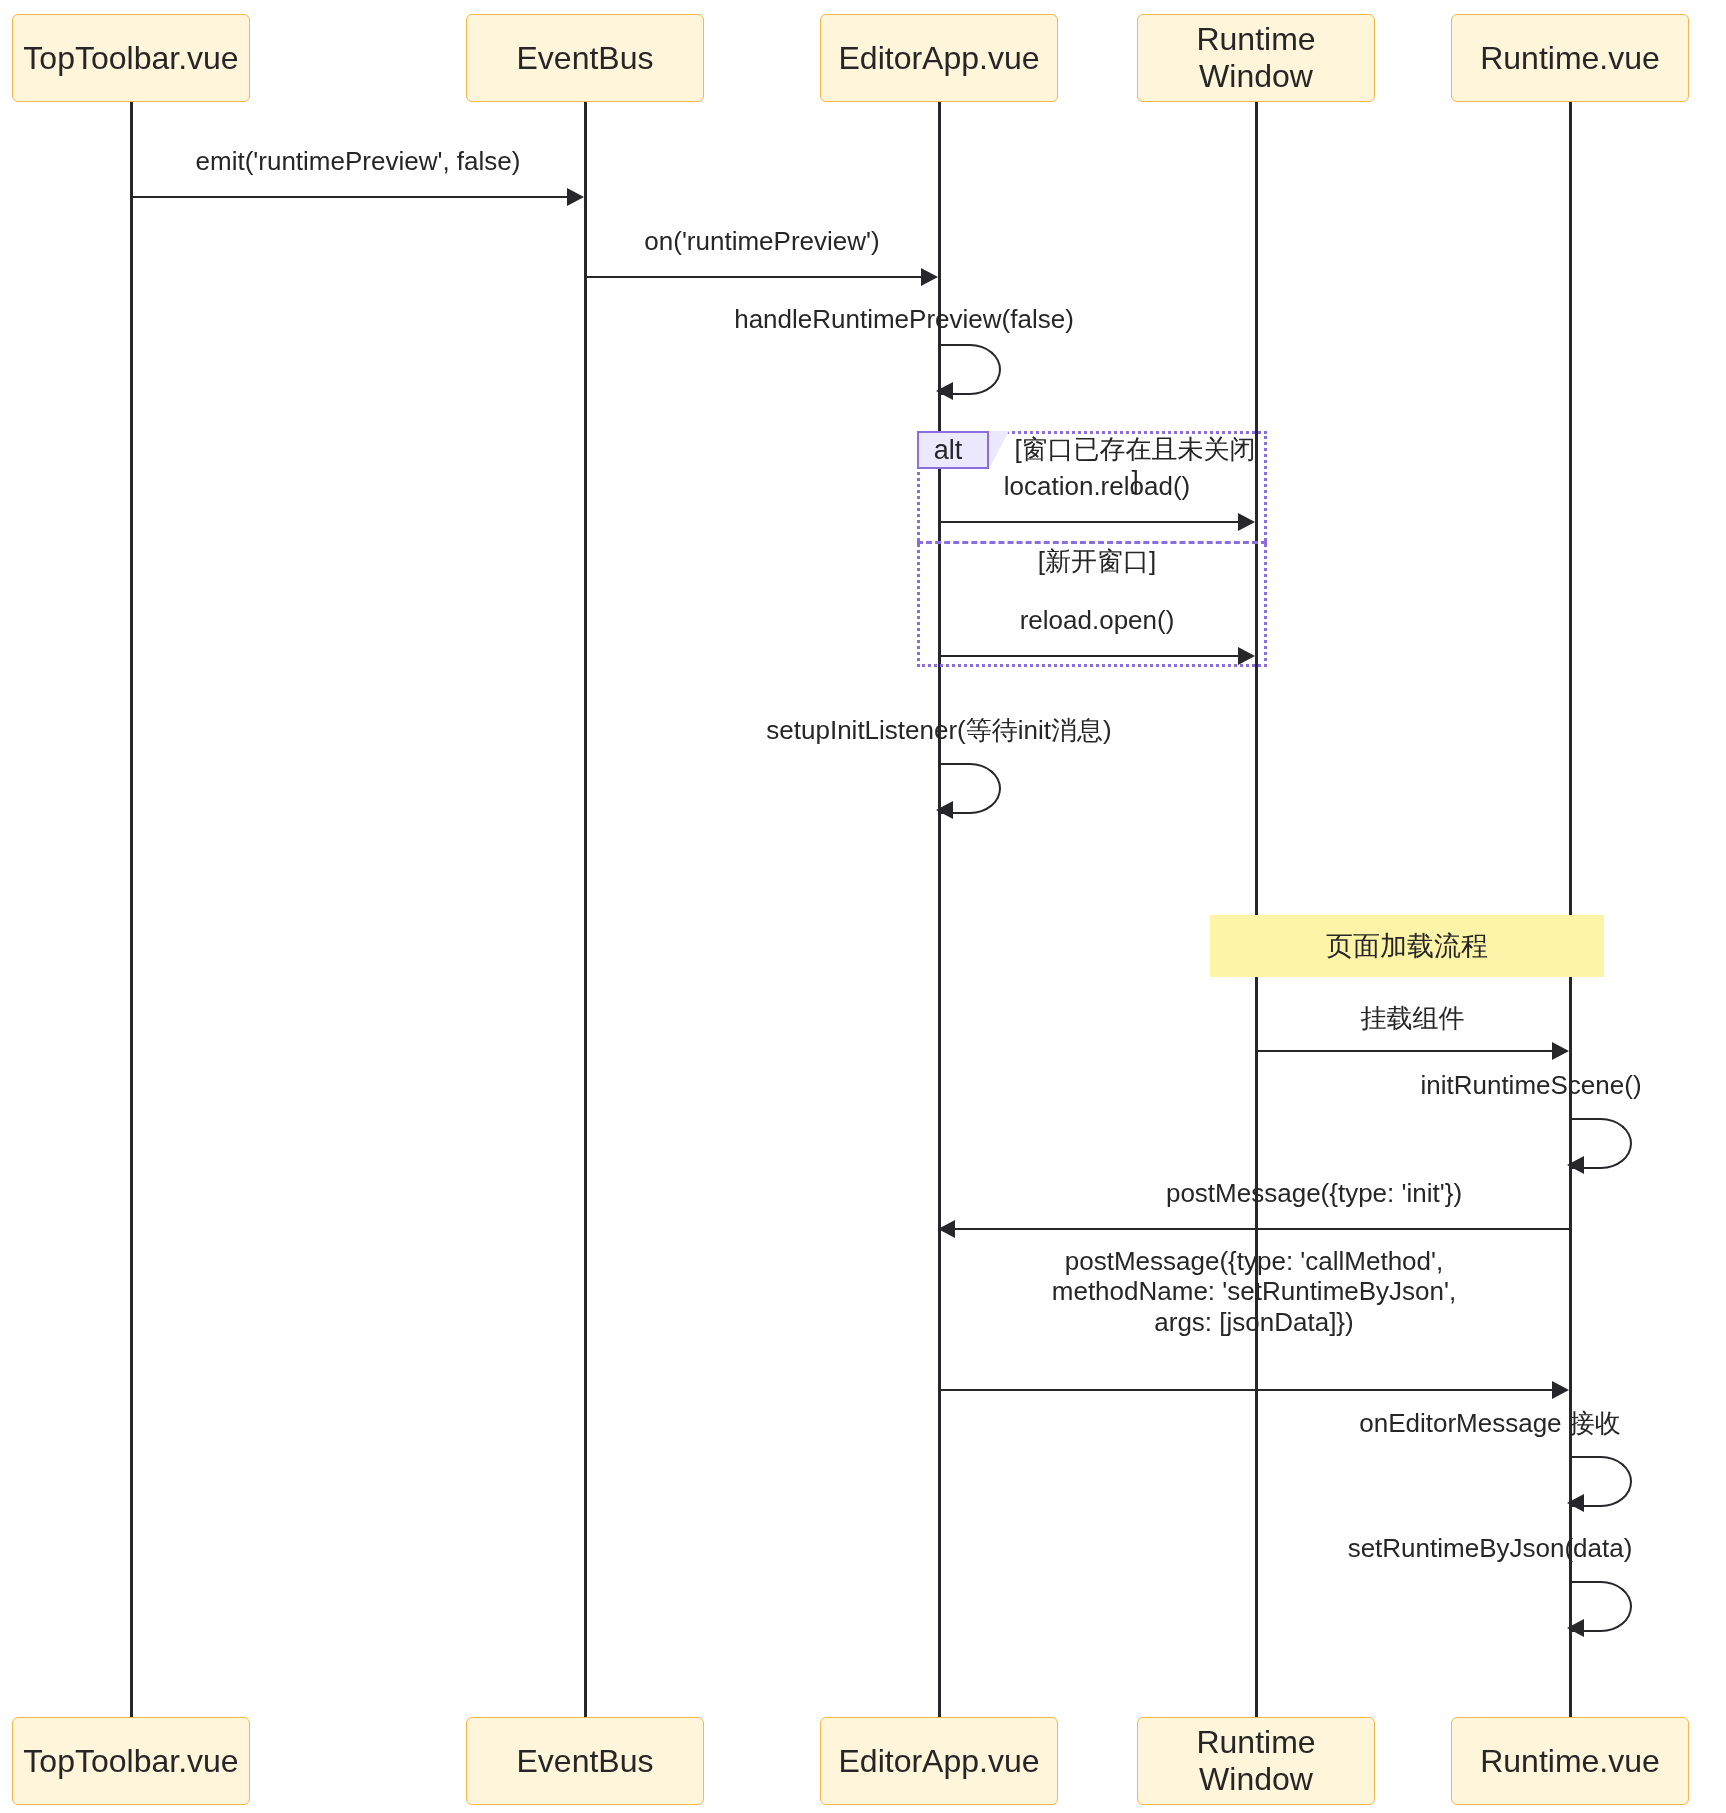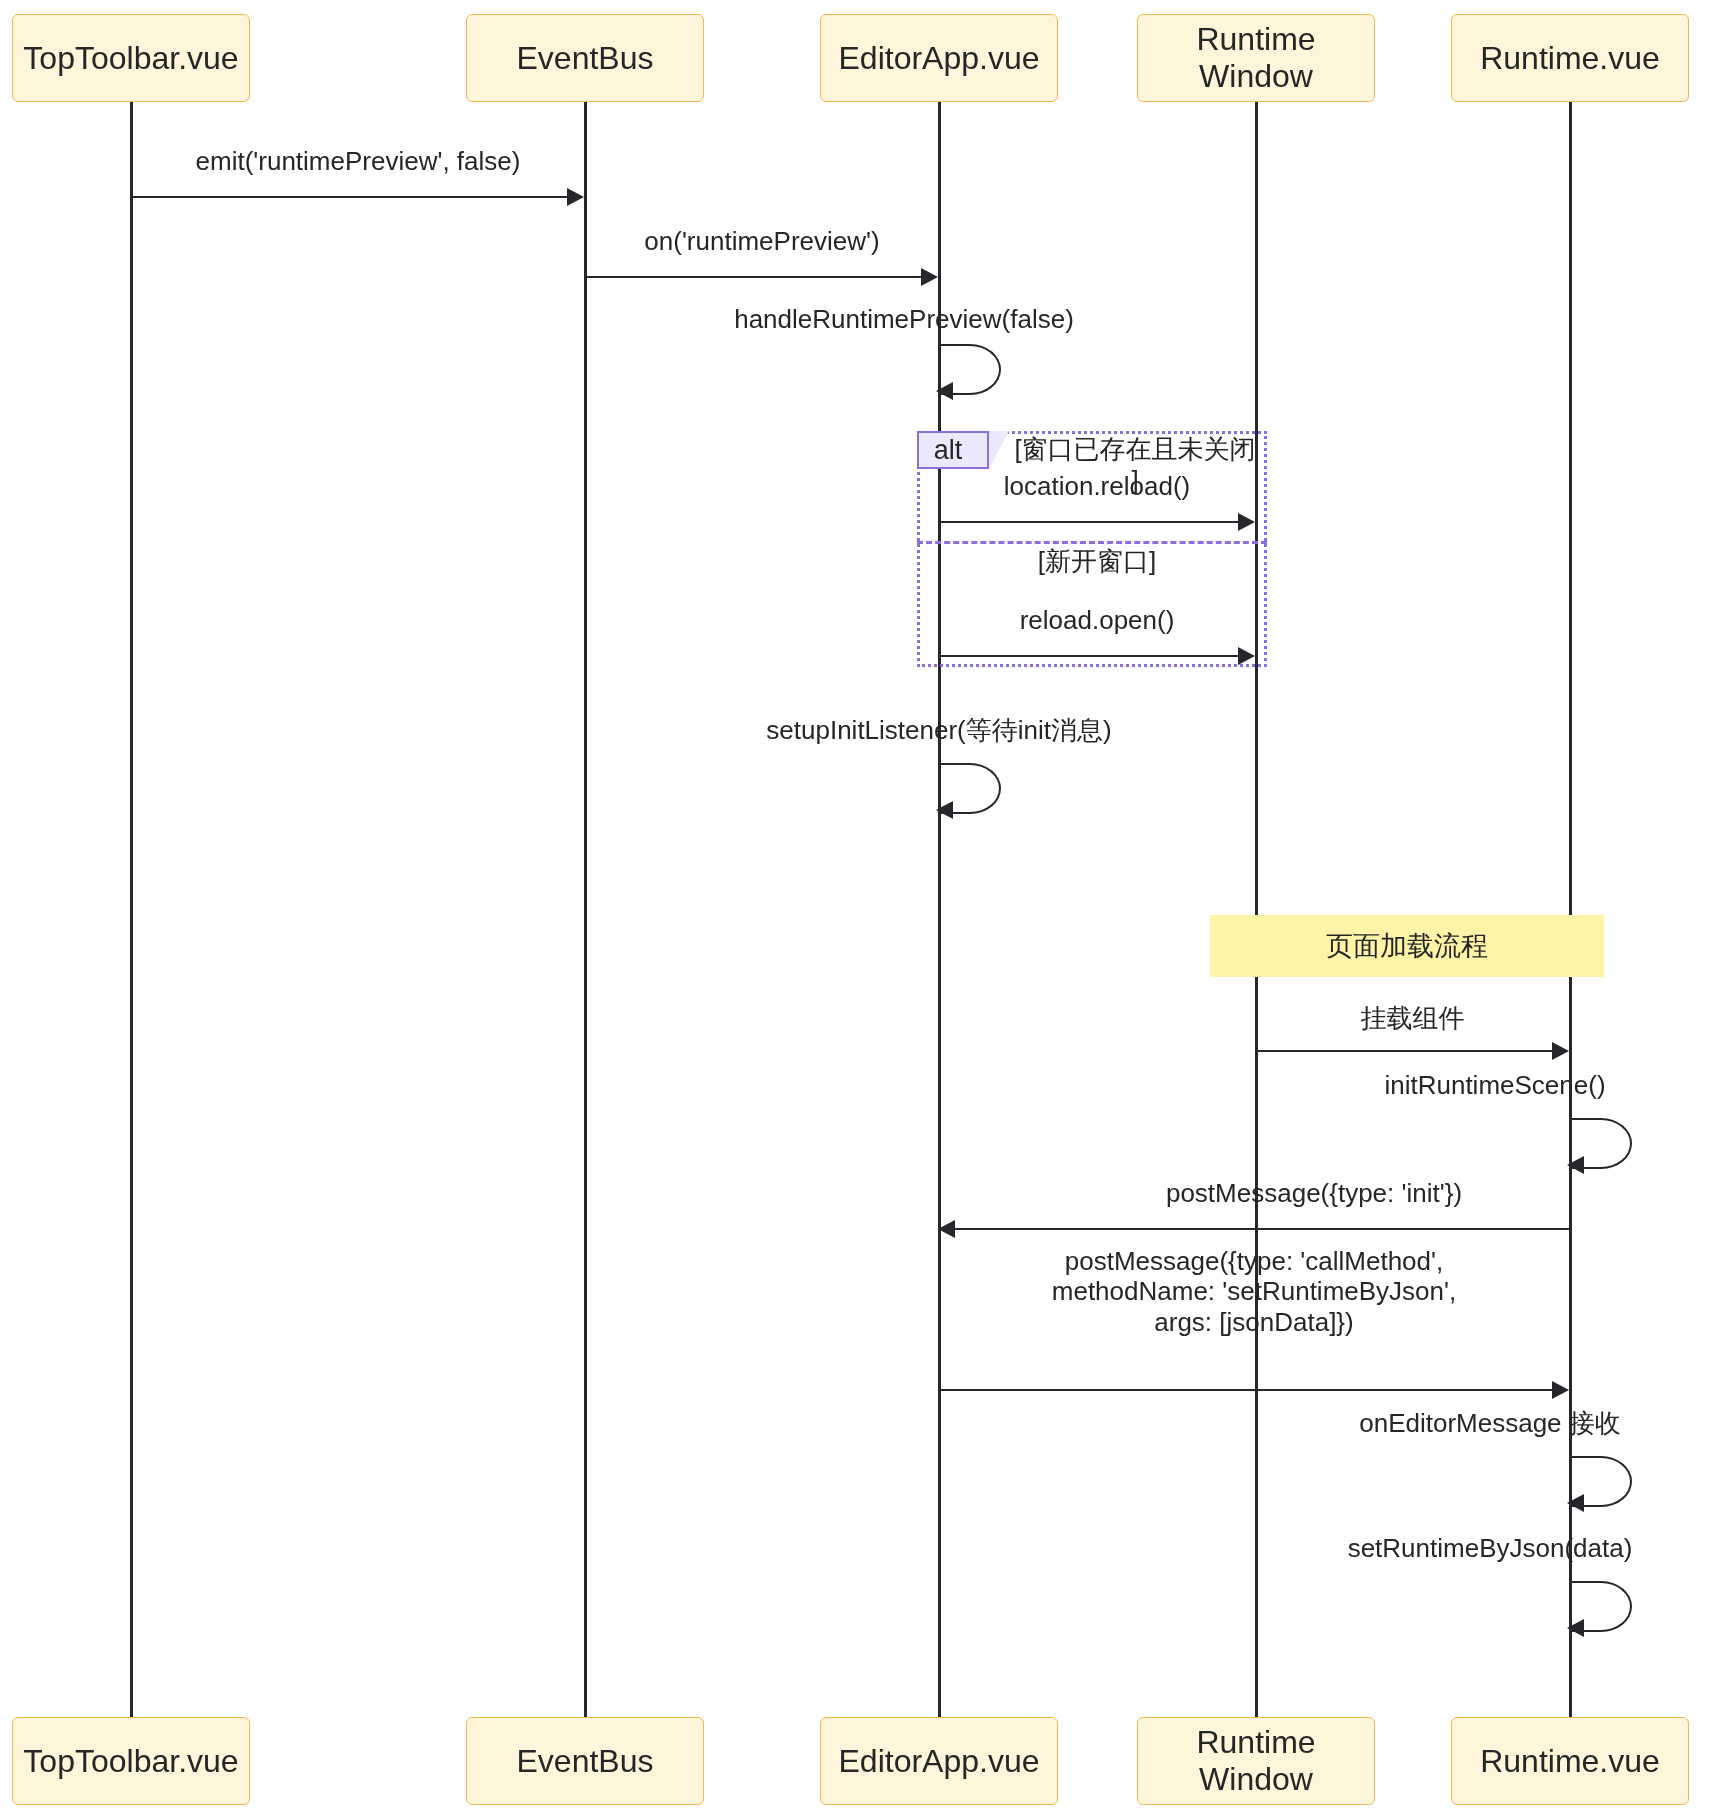--- a/index.html
+++ b/index.html
@@ -180,21 +180,21 @@
   <div class="arrowhead left" style="left:936px; top:801px;"></div>
 
   <div class="note" style="left:1210px; top:915px; width:394px; height:62px;">
     <span>页面加载流程</span>
   </div>
 
   <div class="msg-label" style="left:1256px; top:1003px; width:313px;">挂载组件</div>
   <div class="msg" style="left:1256px; top:1050px; width:297px;"></div>
   <div class="arrowhead right" style="left:1552px; top:1042px;"></div>
 
-  <div class="msg-label" style="left:1300px; top:1070px; width:390px;">initRuntimeScene()</div>
+  <div class="msg-label" style="left:1336px; top:1070px; width:390px;">initRuntimeScene()</div>
   <div class="selfloop" style="left:1570px; top:1118px; width:60px; height:47px;"></div>
   <div class="arrowhead left" style="left:1567px; top:1156px;"></div>
 
   <div class="msg-label" style="left:939px; top:1178px; width:750px;">postMessage({type: 'init'})</div>
   <div class="msg" style="left:955px; top:1228px; width:614px;"></div>
   <div class="arrowhead left" style="left:938px; top:1220px;"></div>
 
   <div class="msg-label" style="left:939px; top:1246px; width:630px;">postMessage({type: 'callMethod',
 methodName: 'setRuntimeByJson',
 args: [jsonData]})</div>

